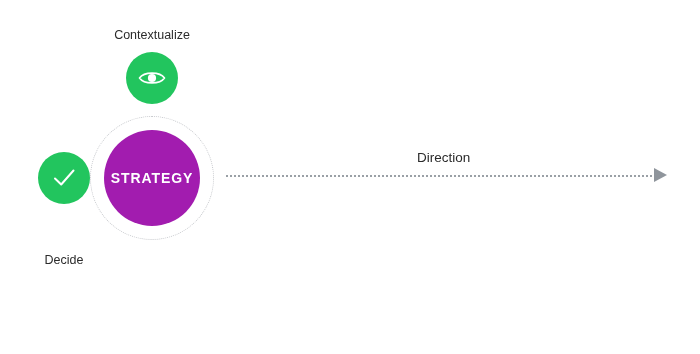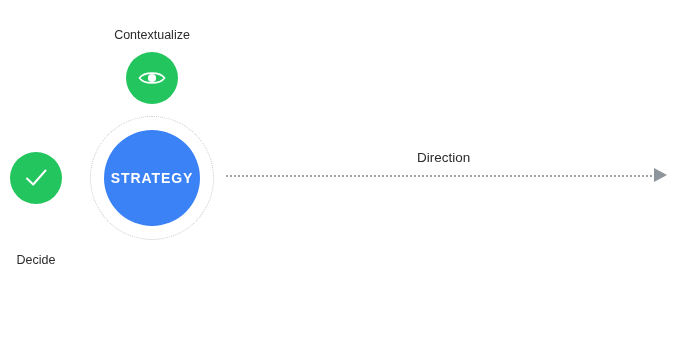--- a/index.html
+++ b/index.html
@@ -36,21 +36,21 @@
     border: 1px dotted #c6c8cc;
     box-sizing: border-box;
   }
   .strategy-core {
     position: absolute;
     left: 14px;
     top: 14px;
     width: 96px;
     height: 96px;
     border-radius: 50%;
-    background: #3b82f6;
+    background: #a21caf;
     display: flex;
     align-items: center;
     justify-content: center;
   }
   .strategy-label {
     color: #ffffff;
     font-size: 14px;
     font-weight: bold;
     letter-spacing: 0.9px;
     white-space: nowrap;
@@ -77,21 +77,21 @@
     transform: translateX(-50%);
     white-space: nowrap;
     font-size: 12.5px;
     color: #2b2b2b;
     margin-top: 41px;
   }
   .node-label.above { bottom: 62px; }
   .node-label.below { top: 60px; }
 
   #node-contextualize { left: 126px; top: 52px; }
-  #node-decide        { left: 10px;  top: 152px; }
+  #node-decide        { left: 38px;  top: 152px; }
   #node-communicate   { left: 126px; top: 252px; }
 
   
   .arrow-line {
     position: absolute;
     left: 226px;
     top: 175px;
     width: 430px;
     height: 0;
     border-top: 2px dotted #9aa0a6;

